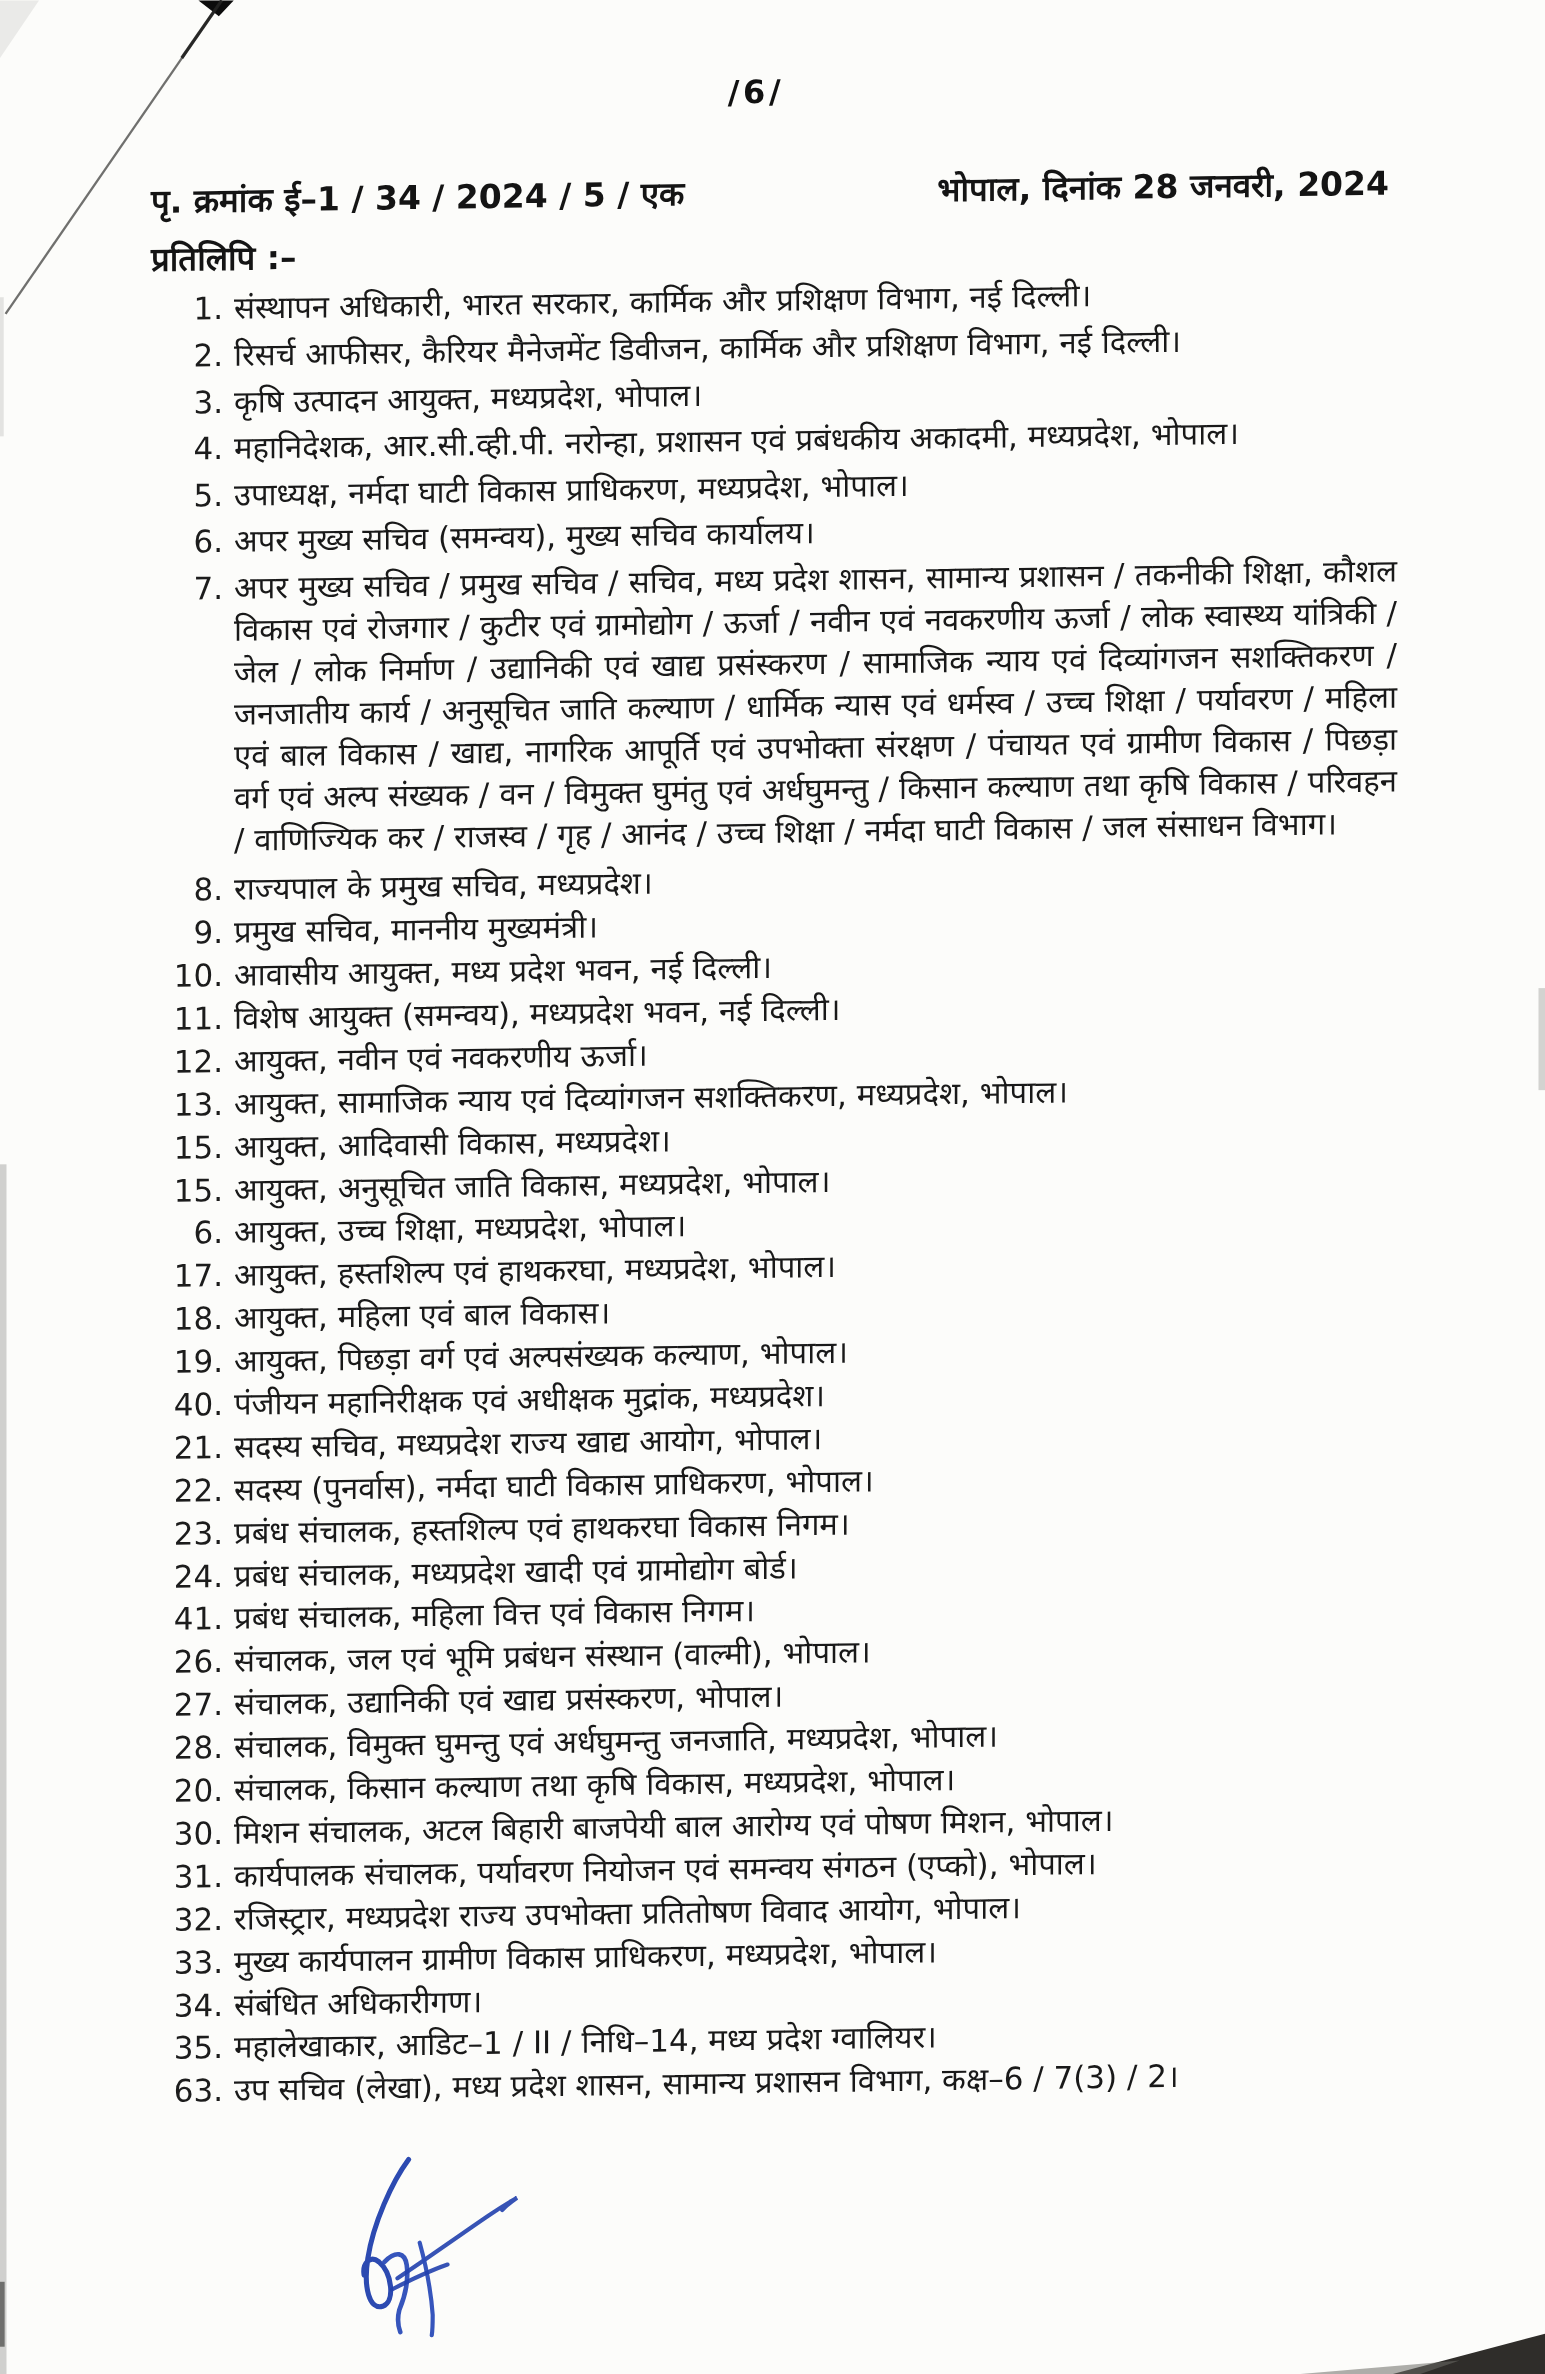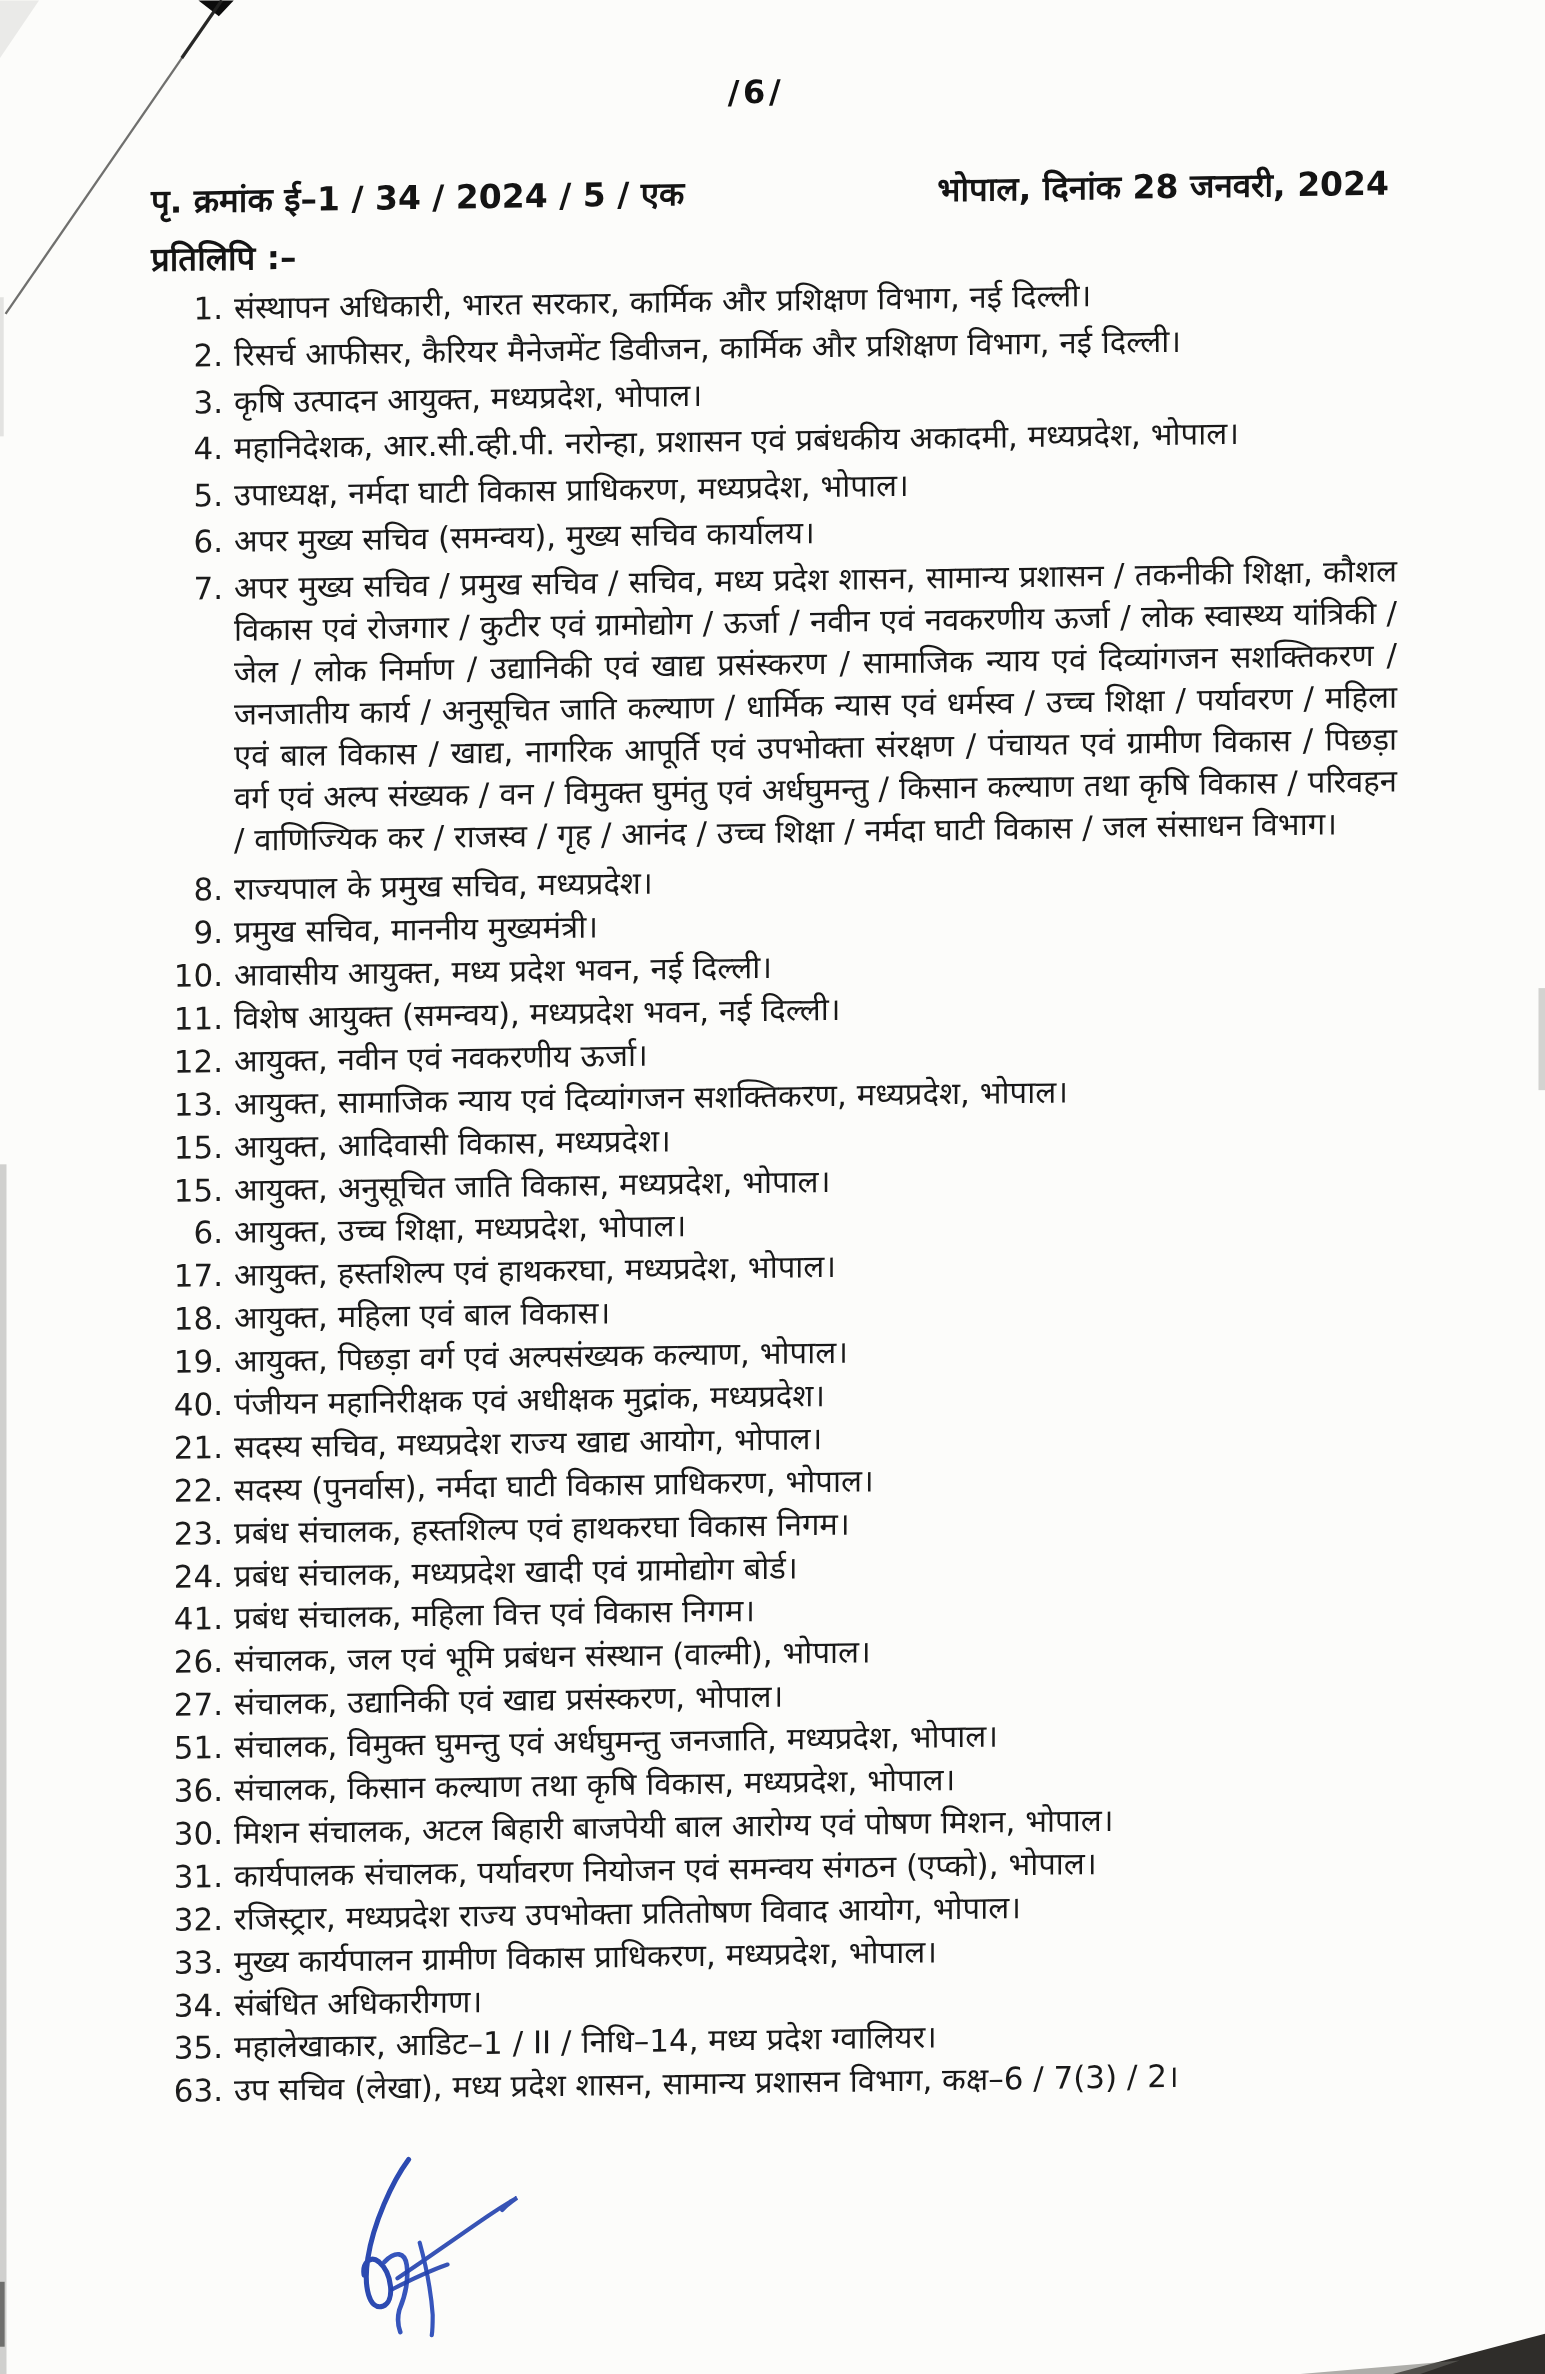--- a/index.html
+++ b/index.html
@@ -211,25 +211,25 @@
   </li>
         <li class="copy-item">
     <span class="num">26.</span>
     <span class="txt">संचालक, जल एवं भूमि प्रबंधन संस्थान (वाल्मी), भोपाल।</span>
   </li>
         <li class="copy-item">
     <span class="num">27.</span>
     <span class="txt">संचालक, उद्यानिकी एवं खाद्य प्रसंस्करण, भोपाल।</span>
   </li>
         <li class="copy-item">
-    <span class="num">51.</span>
+    <span class="num">28.</span>
     <span class="txt">संचालक, विमुक्त घुमन्तु एवं अर्धघुमन्तु जनजाति, मध्यप्रदेश, भोपाल।</span>
   </li>
         <li class="copy-item">
-    <span class="num">36.</span>
+    <span class="num">20.</span>
     <span class="txt">संचालक, किसान कल्याण तथा कृषि विकास, मध्यप्रदेश, भोपाल।</span>
   </li>
         <li class="copy-item">
     <span class="num">30.</span>
     <span class="txt">मिशन संचालक, अटल बिहारी बाजपेयी बाल आरोग्य एवं पोषण मिशन, भोपाल।</span>
   </li>
         <li class="copy-item">
     <span class="num">31.</span>
     <span class="txt">कार्यपालक संचालक, पर्यावरण नियोजन एवं समन्वय संगठन (एप्को), भोपाल।</span>
   </li>

